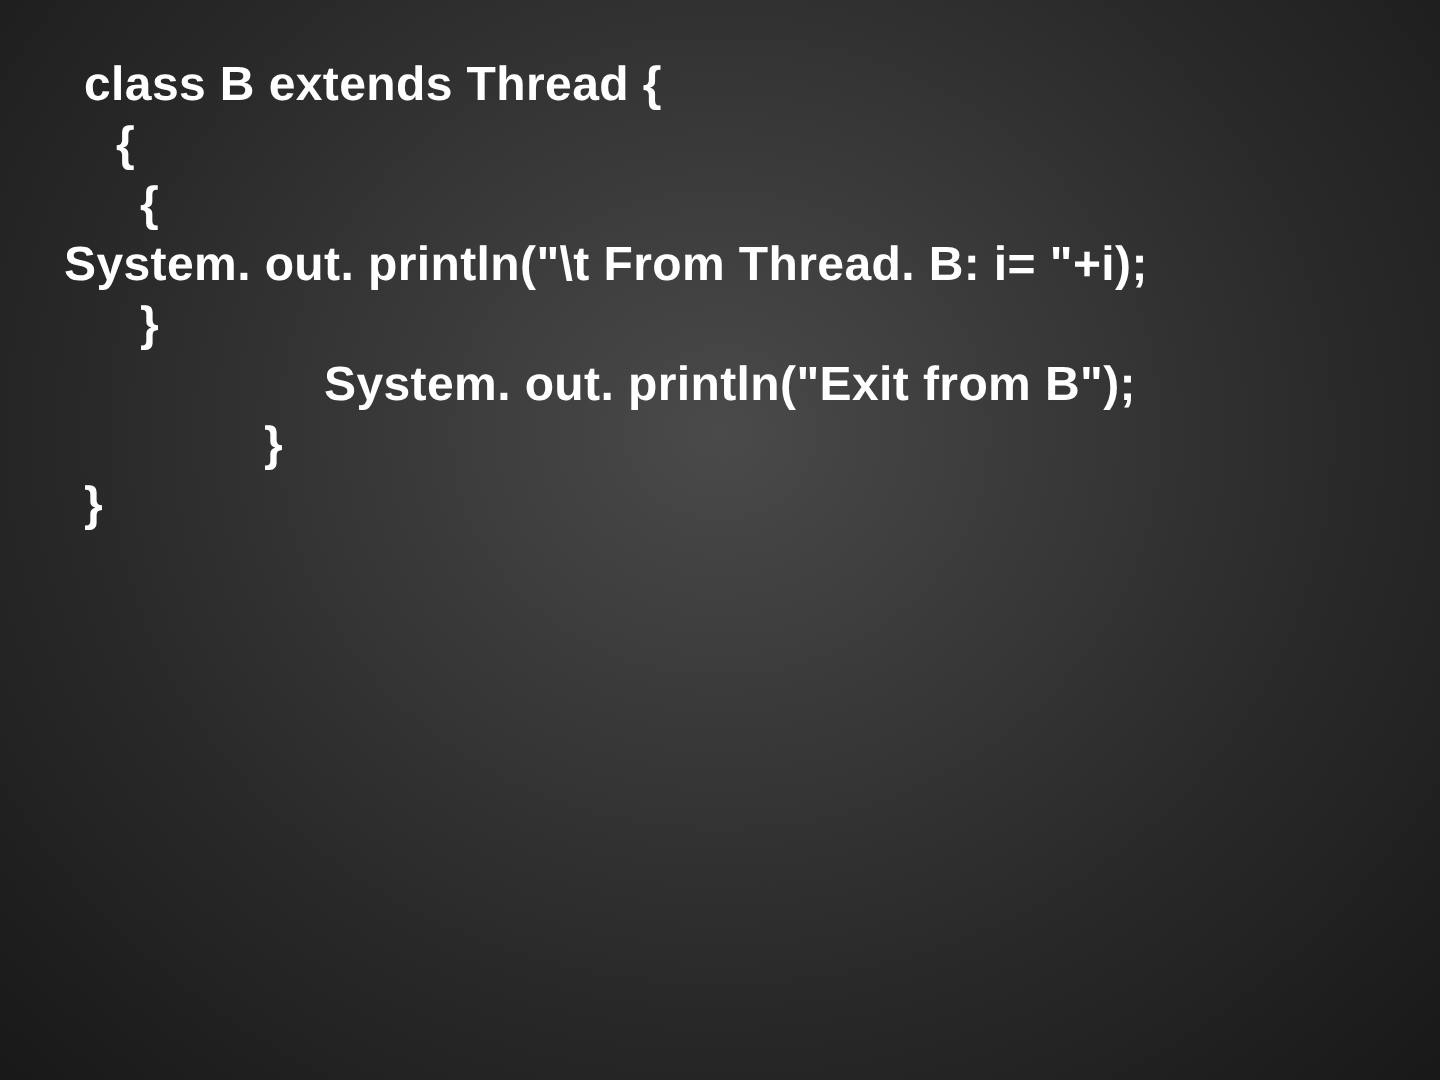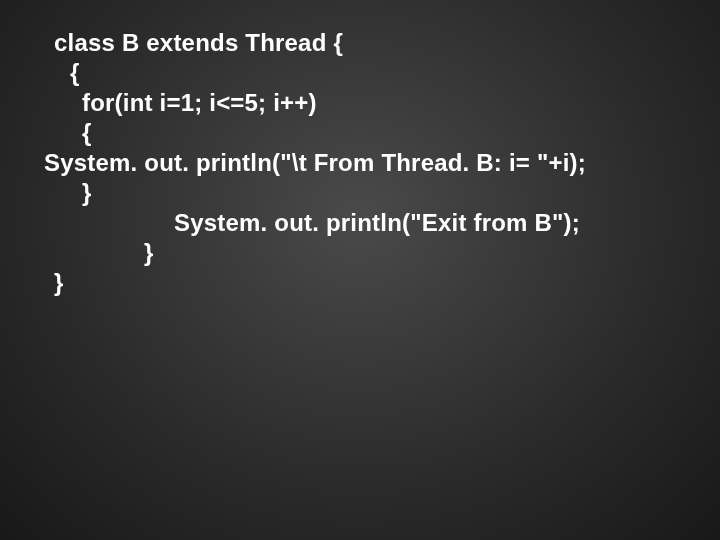--- a/index.html
+++ b/index.html
@@ -7,21 +7,21 @@
     padding: 0;
     width: 720px;
     height: 540px;
     background: radial-gradient(ellipse at 50% 40%, #4a4a4a 0%, #2a2a2a 60%, #181818 100%);
     font-family: Arial, Helvetica, sans-serif;
     color: #ffffff;
     overflow: hidden;
   }
   .slide {
     box-sizing: border-box;
-    padding: 28px 30px 30px 54px;
+    padding: 28px 30px 30px 42px;
     width: 720px;
     height: 540px;
   }
   .line {
     font-weight: bold;
     font-size: 24px;
     line-height: 1.25;
     white-space: pre;
     letter-spacing: 0.2px;
   }
@@ -30,20 +30,19 @@
   .indent-neg { margin-left: -10px; }
   .indent-mid { padding-left: 90px; }
   .indent-exit { padding-left: 120px; }
 </style>
 </head>
 <body>
 
 <div class="slide">
   <div class="line">class B extends Thread {</div>
   <div class="line indent-1">{</div>
-  <div class="line indent-2">for(int i=1; i&lt;=5; i++)</div>
   <div class="line indent-2">{</div>
   <div class="line indent-neg">System. out. println("\t From Thread. B: i= "+i);</div>
   <div class="line indent-2">}</div>
   <div class="line indent-exit">System. out. println("Exit from B");</div>
   <div class="line indent-mid">}</div>
   <div class="line">}</div>
 </div>
 
 </body></html>

